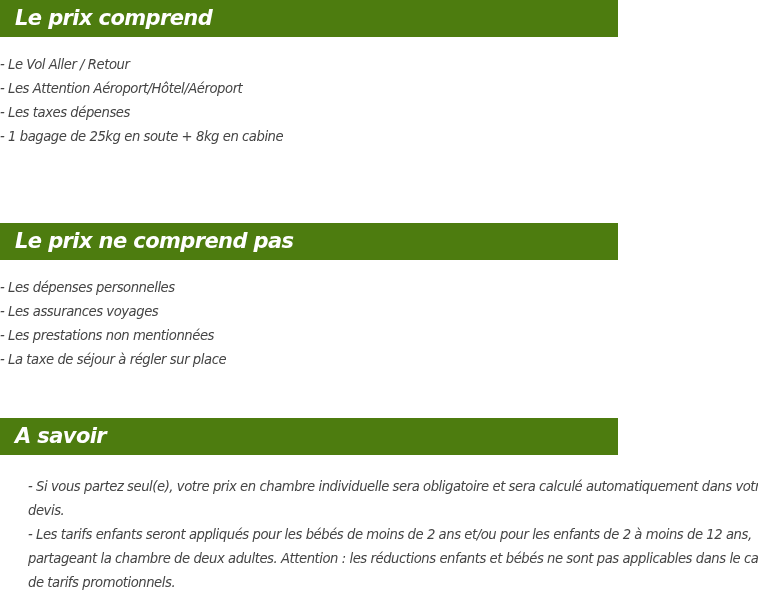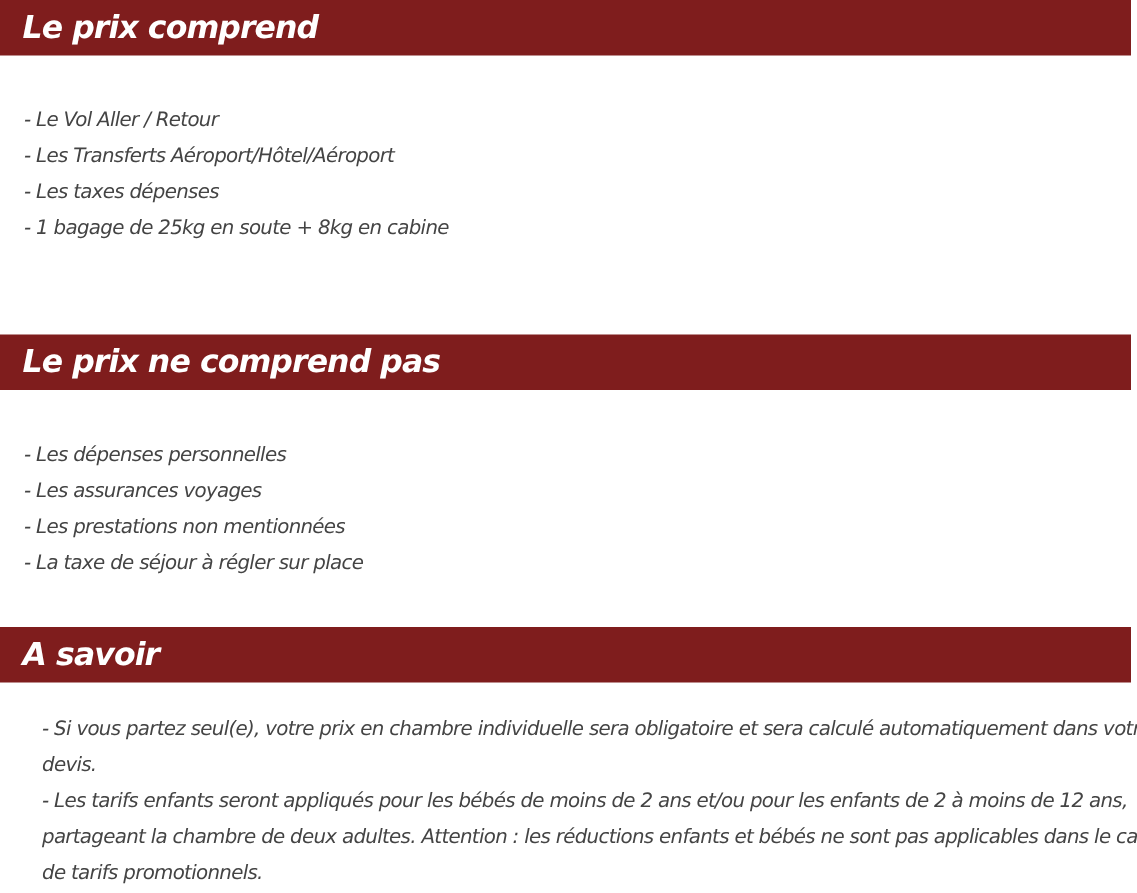--- a/index.html
+++ b/index.html
@@ -10,42 +10,42 @@
     body {
       width: 758px;
       height: 595px;
       overflow: hidden;
       position: relative;
       font-family: "DejaVu Sans", sans-serif;
     }
     .section-header {
       position: absolute;
       left: 0;
-      width: 754px;
+      width: 618px;
       height: 37px;
-      background: #7f1d1d;
+      background: #4d7c0f;
       box-sizing: border-box;
       padding-left: 15px;
     }
     .section-title {
       margin: 0;
       font-family: "DejaVu Sans", sans-serif;
       font-style: italic;
       font-weight: bold;
       font-size: 21px;
       line-height: 37px;
       color: #ffffff;
       letter-spacing: -0.6px;
       white-space: nowrap;
     }
     .list {
       position: absolute;
       left: 0;
       width: 602px;
-      margin: 16px;
+      margin: 0;
       padding: 0;
       list-style: none;
     }
     .list-item {
       font-family: "DejaVu Sans", sans-serif;
       font-style: italic;
       font-size: 13.2px;
       line-height: 24px;
       color: #444444;
       letter-spacing: -0.45px;
@@ -72,21 +72,21 @@
     #p3 { top: 475px; }
   </style>
 </head>
 <body>
 
 <div id="h1" class="section-header">
   <h2 class="section-title">Le prix comprend</h2>
 </div>
 <ul id="l1" class="list">
   <li class="list-item">- Le Vol Aller / Retour</li>
-  <li class="list-item">- Les Transferts Aéroport/Hôtel/Aéroport</li>
+  <li class="list-item">- Les Attention Aéroport/Hôtel/Aéroport</li>
   <li class="list-item">- Les taxes dépenses</li>
   <li class="list-item">- 1 bagage de 25kg en soute + 8kg en cabine</li>
 </ul>
 
 <div id="h2" class="section-header">
   <h2 class="section-title">Le prix ne comprend pas</h2>
 </div>
 <ul id="l2" class="list">
   <li class="list-item">- Les dépenses personnelles</li>
   <li class="list-item">- Les assurances voyages</li>

